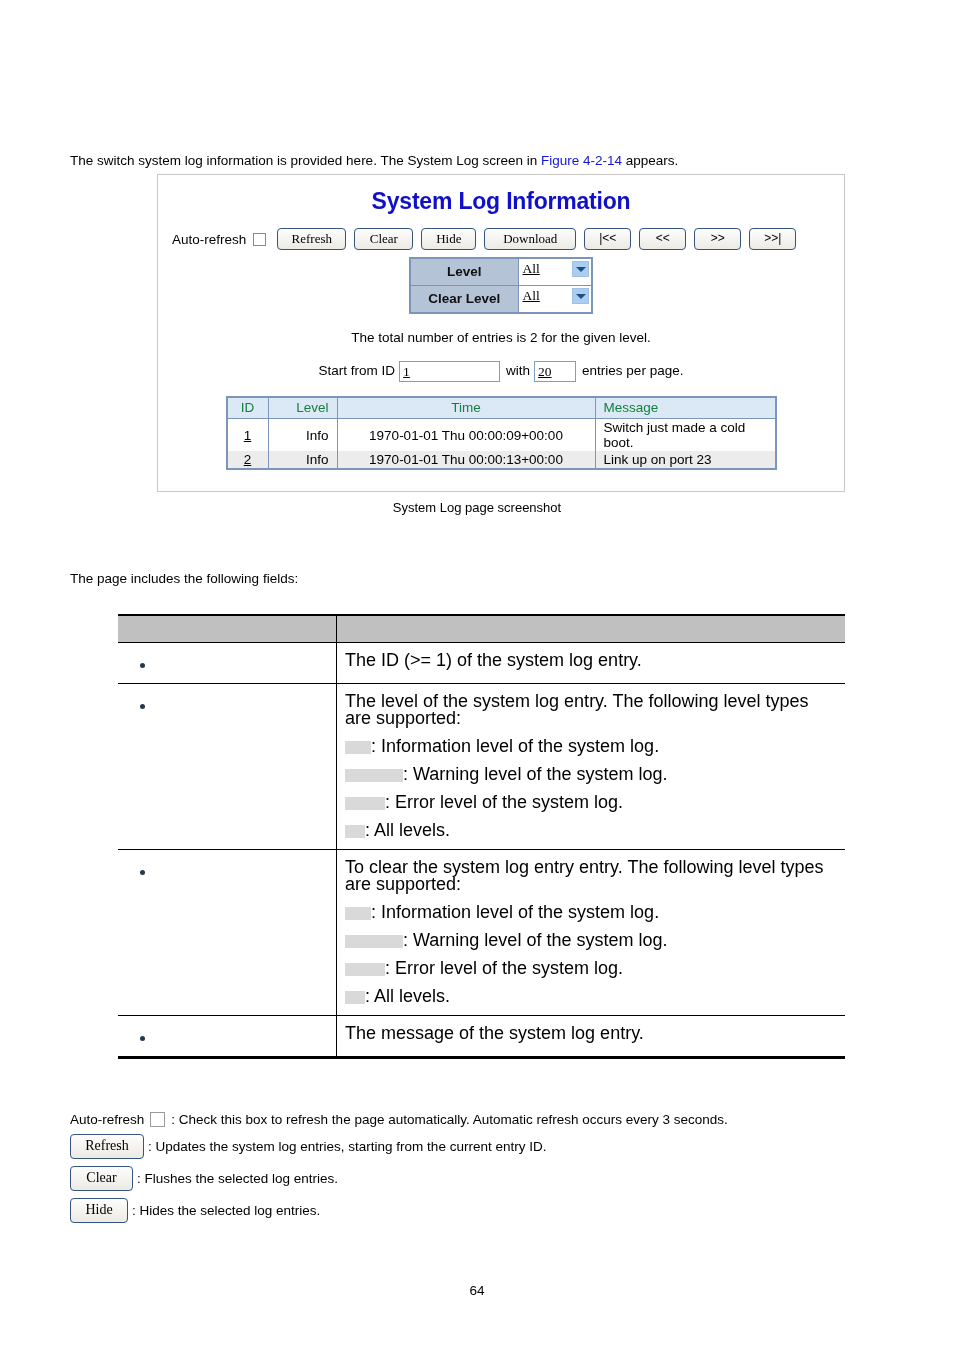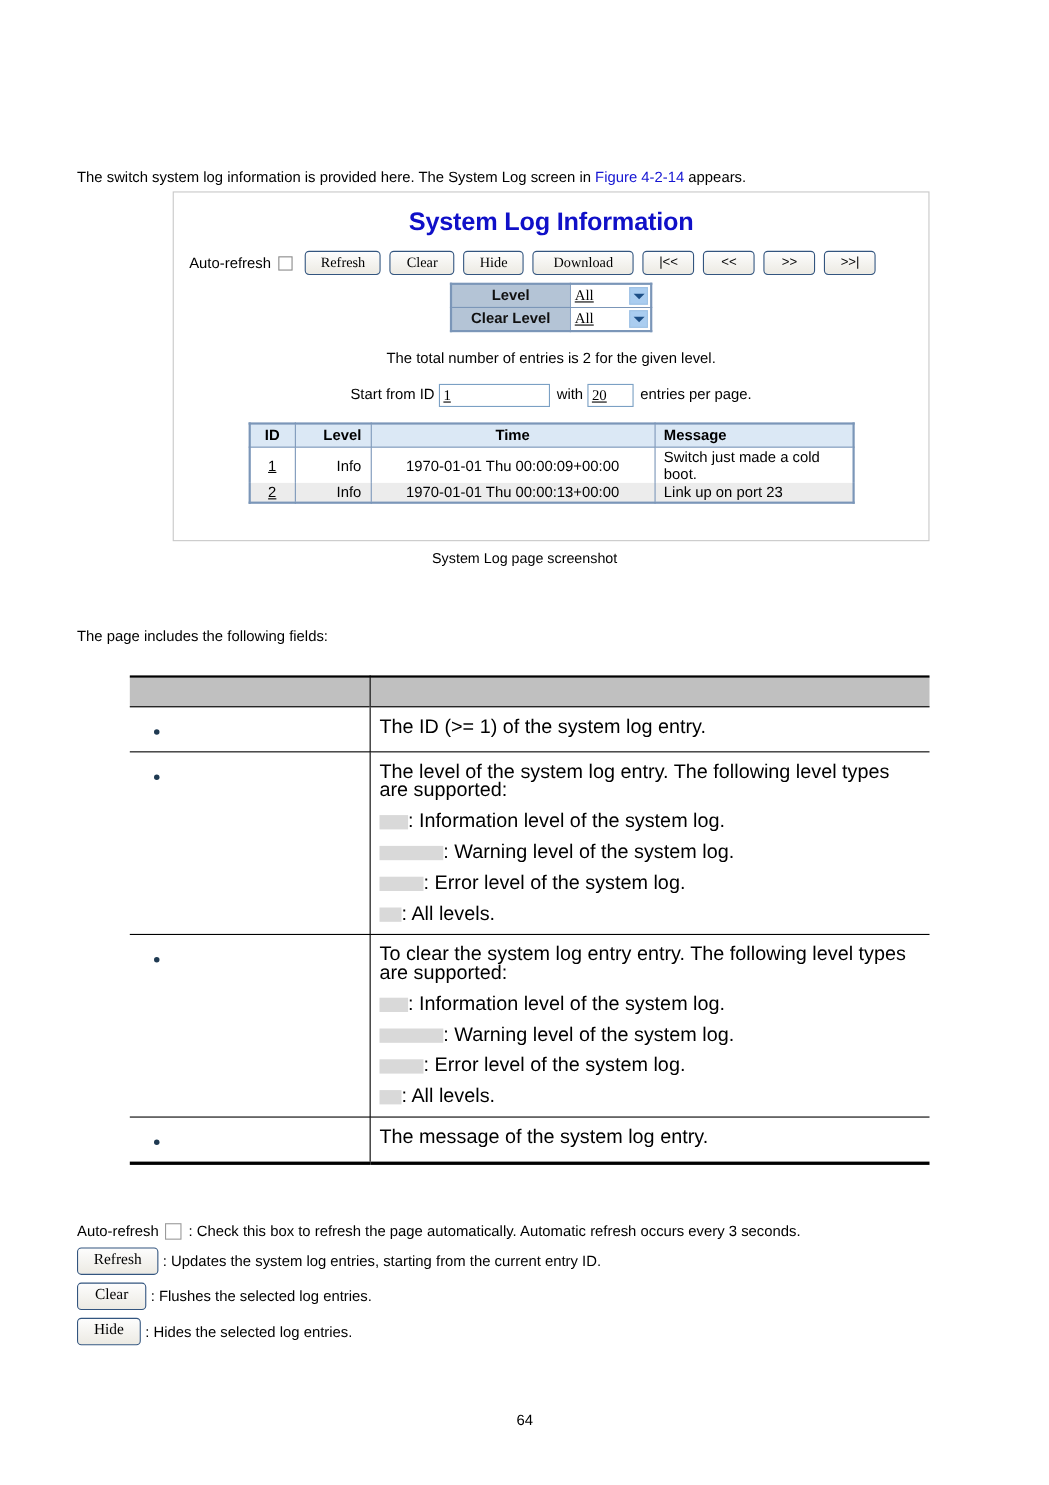--- a/index.html
+++ b/index.html
@@ -89,21 +89,21 @@
   .lvl-wrap {
     margin-top: 7px;
     display: flex;
     justify-content: center;
   }
   .lvl-table {
     border-collapse: collapse;
     border: 2px solid #7b96b8;
   }
   .lvl-table td {
-    padding: 1px;
+    padding: 13px;
     border: 1px solid #7b96b8;
   }
   .lvl-name {
     background: #b4c4d6;
     font-weight: bold;
     font-size: 13.5px;
     text-align: center;
     padding: 2px 12px 3px !important;
     width: 108px;
     box-sizing: border-box;
@@ -172,22 +172,22 @@
   .log-wrap { margin-top: 14px; display: flex; justify-content: center; }
   .log-table {
     border-collapse: collapse;
     border: 2px solid #7b96b8;
     font-size: 13.5px;
     width: 551px;
   }
   .log-table th {
     background: #dbe8f5;
     border: 1px solid #7b96b8;
-    font-weight: bold;
-    color: #000000;
+    font-weight: normal;
+    color: #15803d;
     padding: 2px 6px 3px;
     font-size: 13.5px;
   }
   .log-table td {
     border-left: 1px solid #7b96b8;
     border-right: 1px solid #7b96b8;
     padding: 1px 6px 1px;
   }
   .log-table tr.r-odd td  { background: #ffffff; }
   .log-table tr.r-even td { background: #ececec; }

